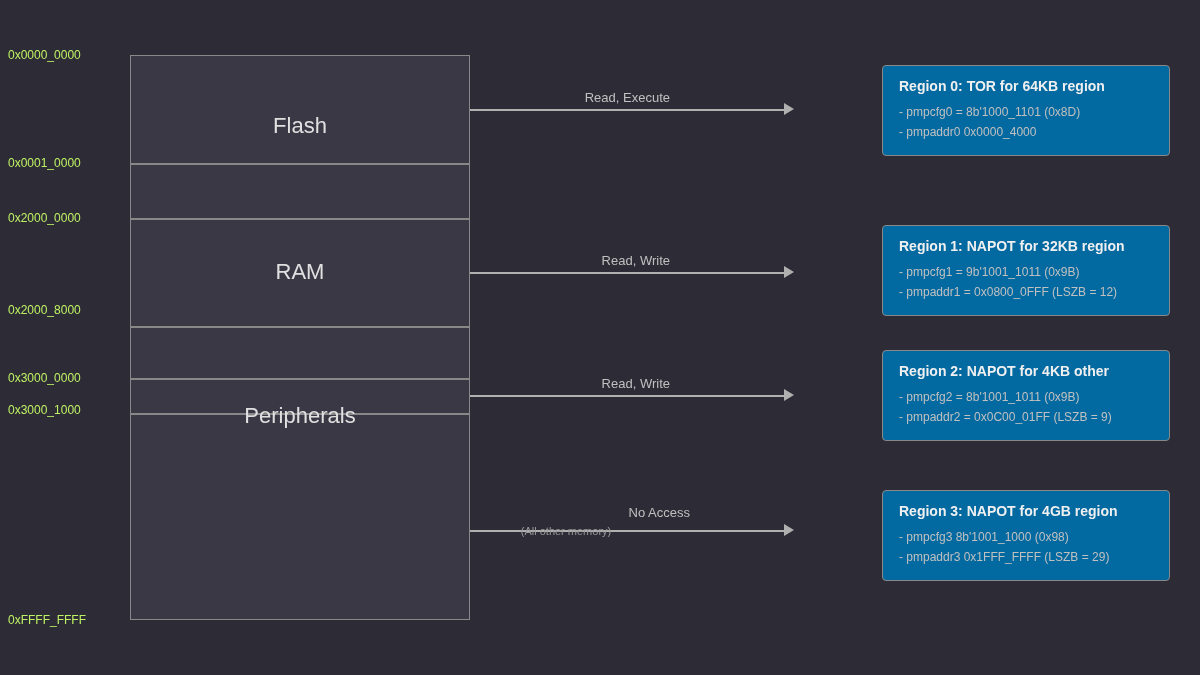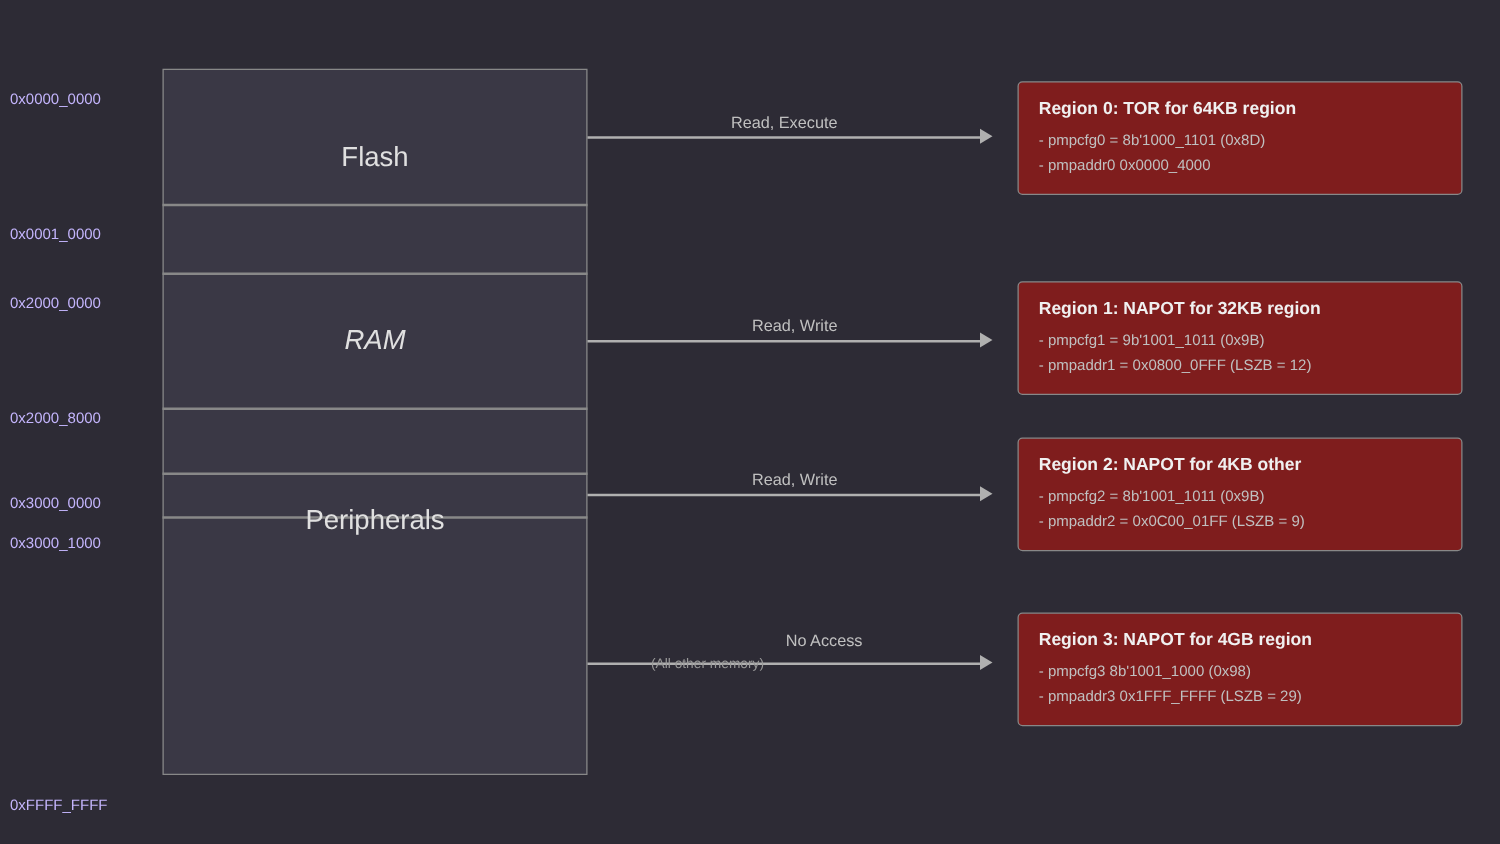--- a/index.html
+++ b/index.html
@@ -18,23 +18,22 @@
       position: relative;
       width: 1200px;
       height: 675px;
     }
 
     
     .addr-label {
       position: absolute;
       left: 8px;
       font-size: 12px;
-      color: #c4b5fd;
+      color: #bef264;
       transform: translateY(-50%);
-      margin-top: 24px;
     }
 
     
     .memory-block {
       position: absolute;
       left: 130px;
       top: 55px;
       width: 340px;
       height: 565px;
       border: 1.5px solid #888;
@@ -85,23 +84,23 @@
       border-bottom: 6px solid transparent;
       border-left: 10px solid #b0b0b0;
     }
 
     
     .info-box {
       position: absolute;
       right: 30px;
       border: 1.5px solid #888;
       border-radius: 4px;
-      background: #7f1d1d;
+      background: #0369a1;
       padding: 12px 16px;
-      width: 356px;
+      width: 288px;
     }
 
     .info-box-title {
       font-size: 14px;
       font-weight: bold;
       color: #f0f0f0;
       margin-bottom: 8px;
     }
 
     .info-box-line {
@@ -135,21 +134,21 @@
   <div class="seg-divider" style="top: 163px;"></div>
   <div class="seg-divider" style="top: 218px;"></div>
   <div class="seg-divider" style="top: 326px;"></div>
   <div class="seg-divider" style="top: 378px;"></div>
   <div class="seg-divider" style="top: 413px;"></div>
 
   <div class="seg-label" style="top: 72px; height: 108px;">
     <span>Flash</span>
   </div>
 
-  <div class="seg-label" style="top: 218px; height: 108px; font-style: italic;">
+  <div class="seg-label" style="top: 218px; height: 108px;">
     <span>RAM</span>
   </div>
 
   <div class="seg-label" style="top: 378px; height: 35px; margin-top: 20px;">
     <span>Peripherals</span>
   </div>
 
   <div class="arrow-line" style="top: 109px; left: 470px; width: 320px;"></div>
   <div class="arrow-head" style="top: 103px; left: 784px;"></div>
   <div class="arrow-label" style="top: 90px; left: 490px; width: 180px;">Read, Execute</div>

